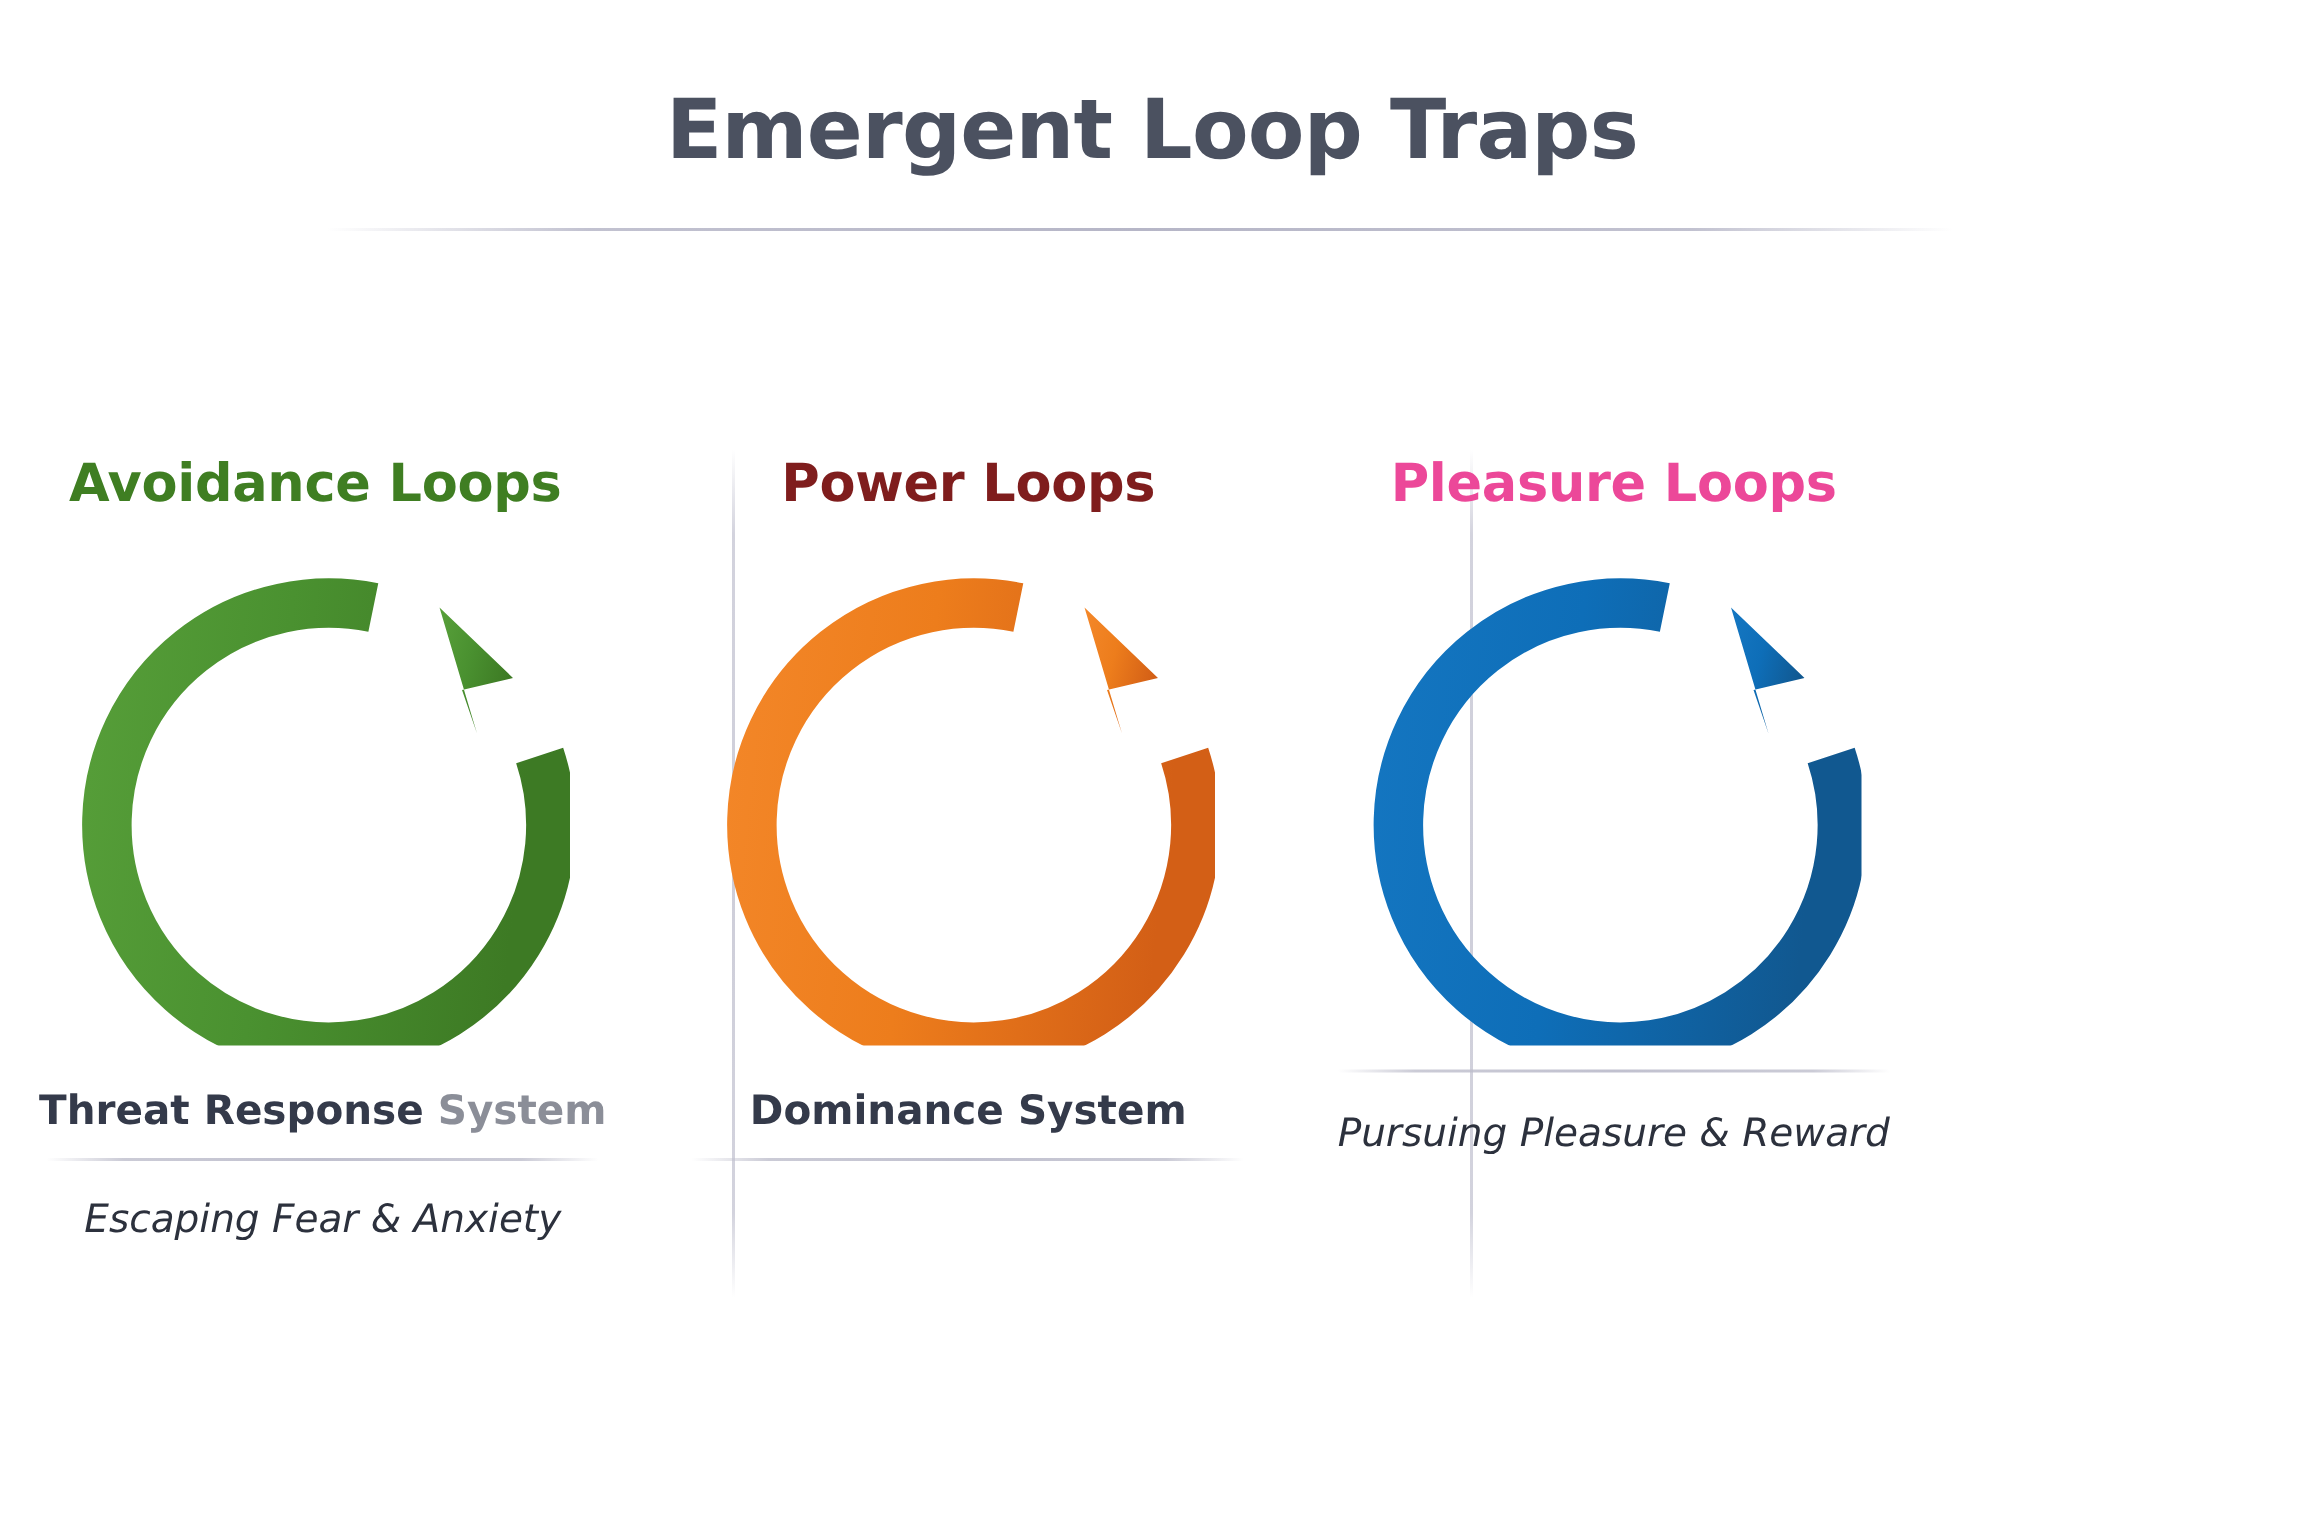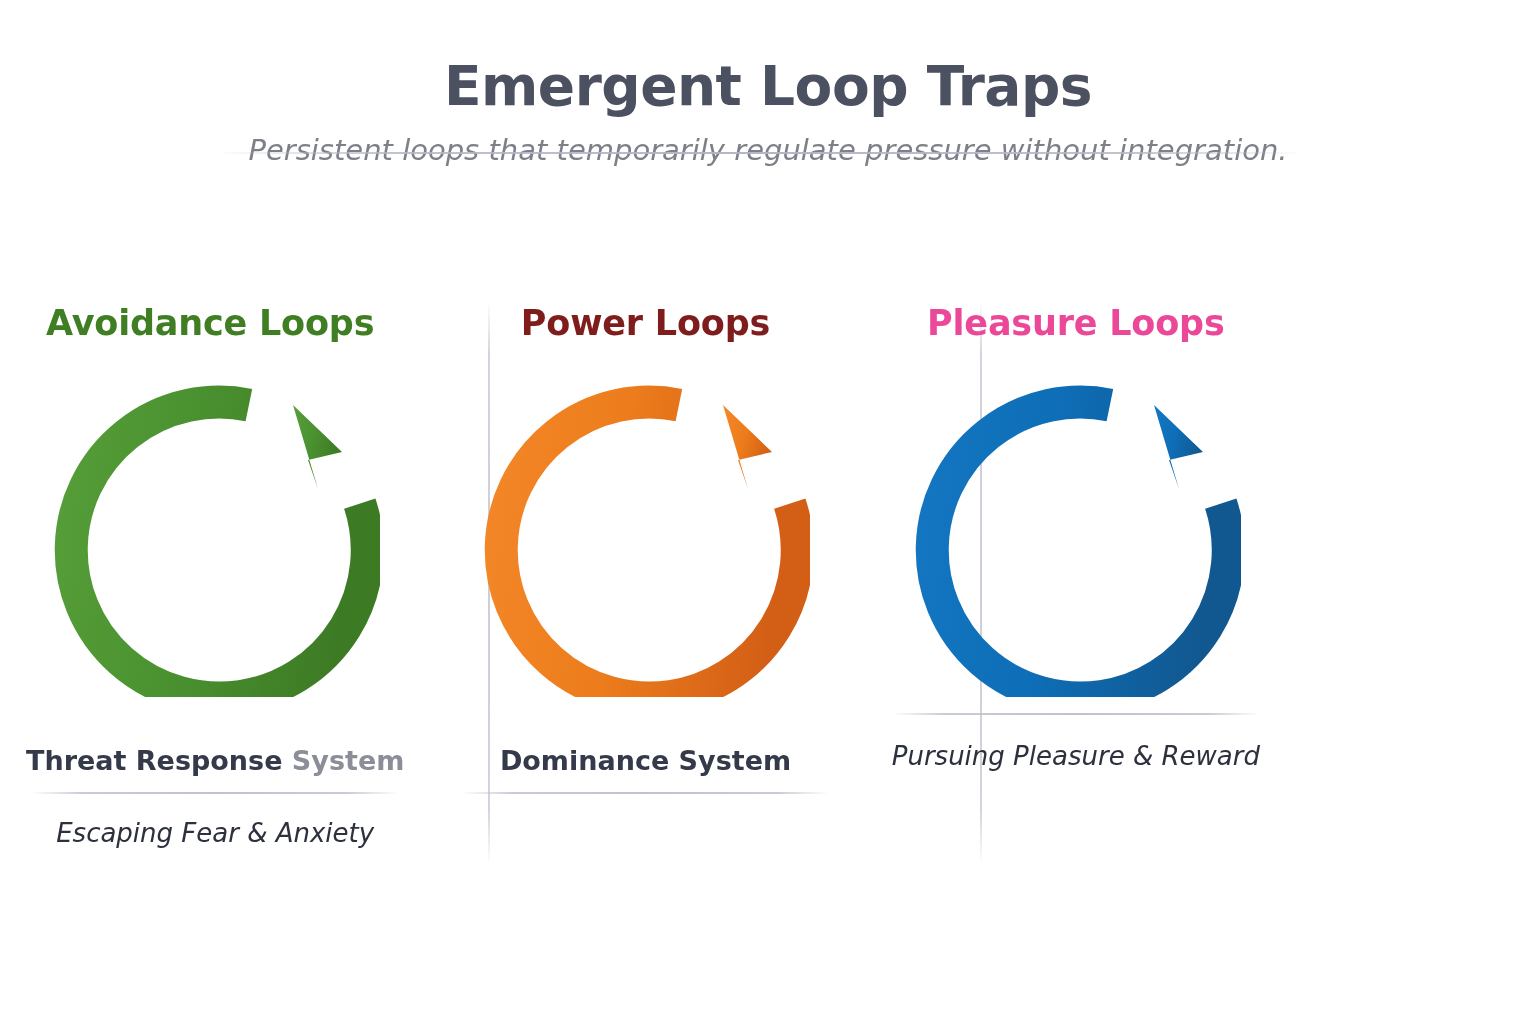--- a/index.html
+++ b/index.html
@@ -101,21 +101,21 @@
     height: 320px;
     position: relative;
   }
   .loop-wrap svg {
     display: block;
     width: 330px;
     height: 320px;
   }
 
   .system-name {
-    margin-top: 48px;
+    margin-top: 28px;
     font-size: 27px;
     font-weight: bold;
     color: #343a4a;
     text-align: center;
     white-space: nowrap;
     font-family: "DejaVu Sans", "Liberation Sans", sans-serif;
   }
   .system-name .muted { color: #8b8e98; font-weight: bold; }
 
   .name-rule {
@@ -144,21 +144,20 @@
   .column.c2 .descriptor  { margin-top: 26px; }
   .column.c3 .system-name { margin-top: 41px; }
   .column.c3 .descriptor  { margin-top: 26px; }
 </style>
 </head>
 <body>
 
 <div class="header">
   <div class="page-title">Emergent Loop Traps</div>
   <div class="title-rule"></div>
-  <div class="page-subtitle">Persistent loops that temporarily regulate pressure without integration.</div>
 </div>
 
 <div class="columns">
 
   <div class="col-divider div-1"></div>
   <div class="col-divider div-2"></div>
 
   <div class="column c1">
     <div class="col-heading" style="color:#3f7e22">Avoidance Loops</div>
 

